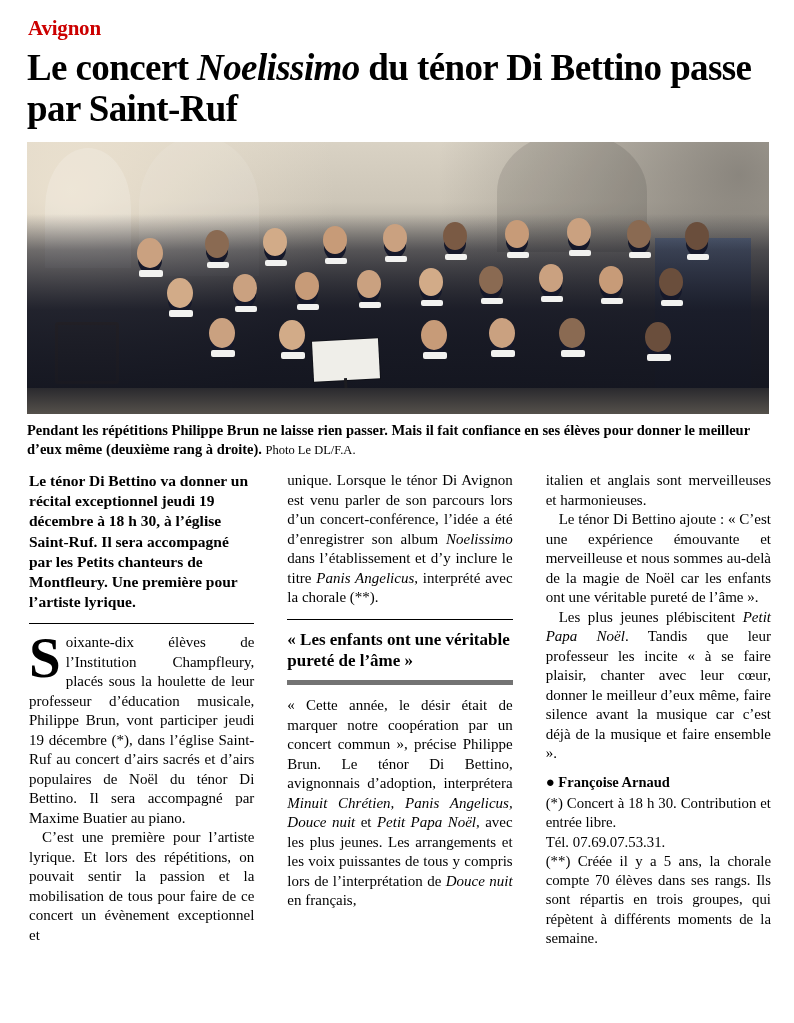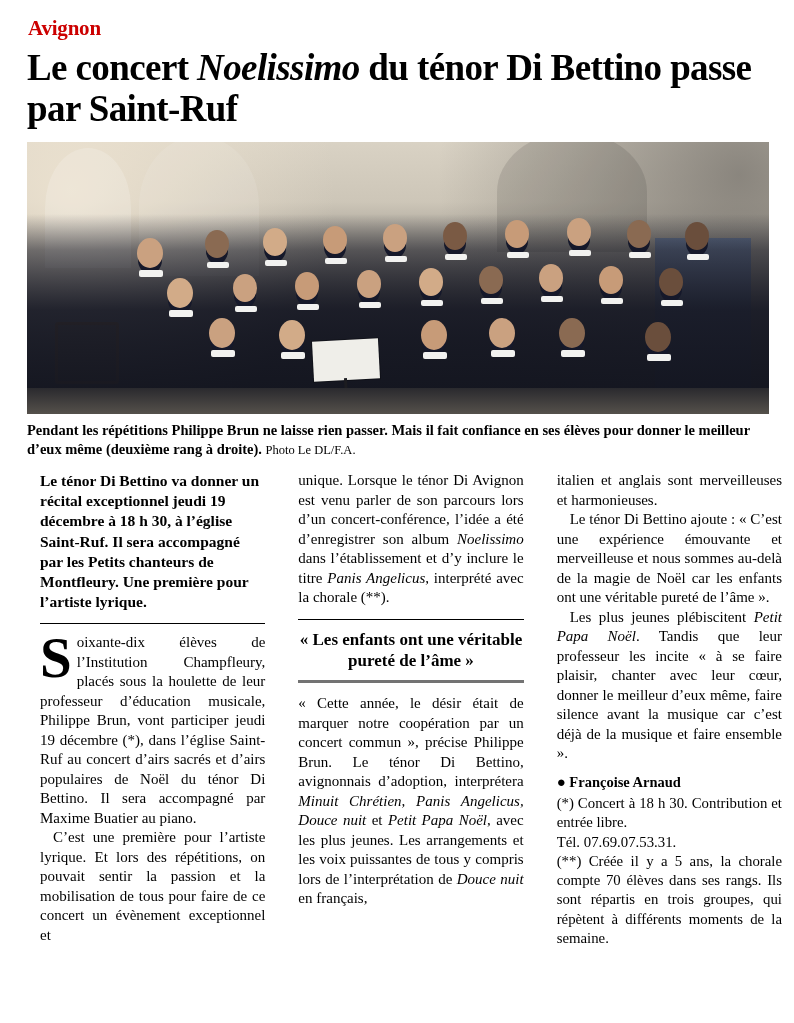--- a/index.html
+++ b/index.html
@@ -138,21 +138,21 @@
   .caption .credit {
     font-weight: normal;
     font-size: 12.5px;
   }
 
   
   .columns {
     display: flex;
     gap: 33px;
     width: 742px;
-    margin-left: 14px;
+    margin-left: 3px;
   }
   .col {
     width: 232px;
     font-size: 15px;
     line-height: 1.30;
     text-align: justify;
     hyphens: auto;
   }
   .chapeau {
     font-weight: bold;
@@ -180,24 +180,24 @@
     font-weight: bold;
     font-size: 57px;
     line-height: 44px;
     padding: 2px 5px 0 0;
     margin-top: 1px;
   }
   em { font-style: italic; }
 
   .subhead {
     border-top: 1px solid #000;
-    border-bottom: 3px solid #737373;
+    border-bottom: 5px solid #737373;
     margin: 11px 0 11px 0;
     padding: 9px 0 9px 0;
-    text-align: center;
+    text-align: left;
     font-weight: bold;
     font-size: 17px;
     line-height: 1.26;
   }
 
   .byline {
     font-weight: bold;
     font-size: 14.5px;
     margin: 9px 0 2px 0;
     text-indent: 0;

